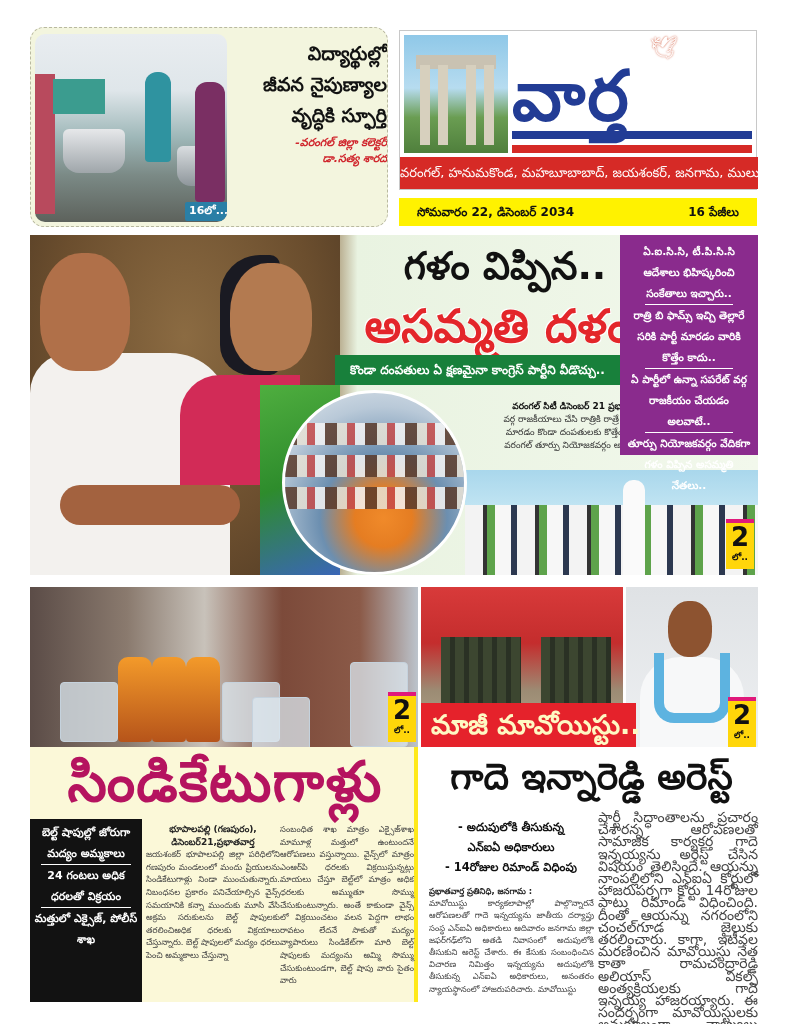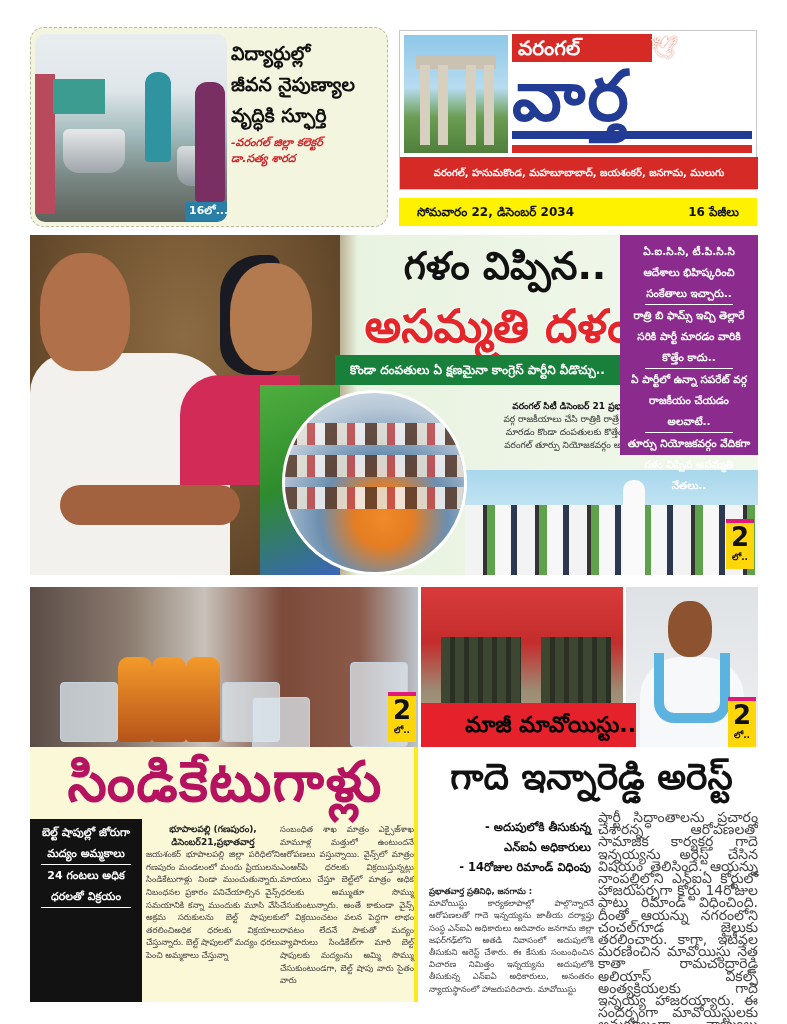--- a/index.html
+++ b/index.html
@@ -19,21 +19,21 @@
   .teaser-photo .pot1 { position:absolute; left:28px; top:95px; width:62px; height:44px; border-radius:6px 6px 16px 16px; background:linear-gradient(#e6e8ea,#9fa6aa); }
   .teaser-photo .pot2 { position:absolute; left:142px; top:112px; width:40px; height:40px; border-radius:6px 6px 14px 14px; background:linear-gradient(#d9dde0,#8e969b); }
   .teaser-photo .p1 { position:absolute; left:110px; top:38px; width:26px; height:90px; border-radius:12px 12px 4px 4px; background:#2f93a0; }
   .teaser-photo .p2 { position:absolute; left:160px; top:48px; width:30px; height:120px; border-radius:12px 12px 4px 4px; background:#7a2f63; }
   .teaser-photo .p3 { position:absolute; left:0px; top:40px; width:20px; height:140px; background:#b84a5d; }
   .teaser-photo .green { position:absolute; left:18px; top:45px; width:52px; height:35px; background:#3b9c8f; }
   .teaser-badge {
     position: absolute; left: 150px; top: 168px; padding: 2px 4px; background: #2a7fa6; color: #fff;
     font-size: 11px; font-weight: bold; border-radius: 2px;
   }
-  .teaser-text { position: absolute; left: 200px; top: 10px; width: 156px; text-align: left; }
+  .teaser-text { position: absolute; left: 200px; top: 10px; width: 156px; text-align: right; }
   .teaser-headline {
     font-family: "DejaVu Sans", sans-serif; font-weight: bold; font-size: 19px; line-height: 31px; color: #121212;
   }
   .teaser-byline { margin-top: 4px; font-size: 11px; line-height: 16px; color: #d0262d; font-weight: bold; font-style: italic; }
 
   
   .masthead {
     position: absolute; left: 399px; top: 30px; width: 358px; height: 196px;
   }
   .mast-frame { position:absolute; left:0; top:0; width:358px; height:160px; border:1px solid #c8c8c8; background:#fff; }
@@ -49,21 +49,21 @@
   }
   .mast-bird { position:absolute; left:250px; top:4px; font-size:22px; color:#fff; text-shadow:0 0 2px #c42; }
   .mast-big {
     position:absolute; left:112px; top:30px; width:240px; height:70px; color:#223c95;
     font-weight: bold; font-size: 70px; line-height: 70px; letter-spacing: 2px;
   }
   .mast-underline { position:absolute; left:112px; top:100px; width:240px; height:8px; background:#223c95; }
   .mast-redline { position:absolute; left:112px; top:114px; width:240px; height:8px; background:#d62a26; }
   .mast-districts {
     position:absolute; left:0; top:126px; width:358px; height:32px; background:#d62a26; color:#fff;
-    font-weight:bold; font-size:10px; line-height:32px; text-align:center; white-space:nowrap;
+    font-weight:normal; font-size:13px; line-height:32px; text-align:center; white-space:nowrap;
   }
   .mast-dateline {
     position:absolute; left:0; top:168px; width:358px; height:28px; background:#fff200; color:#111;
     font-weight:bold; font-size:12px; line-height:28px; padding: 0 18px; display:flex; justify-content:space-between;
   }
 
   
   .lead {
     position:absolute; left:30px; top:235px; width:728px; height:340px; overflow:hidden;
     background: linear-gradient(90deg, #7a5a36 0%, #8a6a40 40%, #e9f3e1 45%, #f2f8ec 100%);
@@ -157,28 +157,28 @@
   }
   .soldiers { position:absolute; bottom:0; width:80px; height:110px; background: repeating-linear-gradient(90deg, #3c4630 0 9px, #2a3124 9px 14px); }
   .maoist-photo2 {
     position:absolute; left:205px; top:0; width:132px; height:160px; overflow:hidden;
     background: linear-gradient(180deg, #dfe2e5 0%, #eef0f2 100%);
   }
   .leader-head { position:absolute; left:42px; top:14px; width:44px; height:56px; border-radius:45%; background:#8d5330; }
   .leader-body { position:absolute; left:14px; top:70px; width:104px; height:100px; border-radius:40px 40px 0 0; background:#f7f8f9; }
   .leader-scarf { position:absolute; left:28px; top:66px; width:76px; height:70px; border-radius:0 0 20px 20px; border:10px solid #5db3e0; border-top:none; }
   .maoist-tag {
-    position:absolute; left:0; top:116px; width:215px; height:44px; background:#e5222b; color:#000000;
-    font-weight:bold; font-size:22px; line-height:44px; padding-left:10px; white-space:nowrap;text-align:right;
+    position:absolute; left:0; top:116px; width:215px; height:44px; background:#e5222b; color:#fef9c3;
+    font-weight:bold; font-size:27px; line-height:44px; padding-left:10px; white-space:nowrap;
   }
   .maoist-headline {
     position:absolute; left:4px; top:162px; width:333px; text-align:center;
     font-weight:bold; font-size:36px; line-height:56px; color:#111;
   }
-  .maoist-subs { position:absolute; left:10px; top:230px; width:160px; text-align:right; font-weight:bold; font-size:11.5px; line-height:20px; color:#111; }
+  .maoist-subs { position:absolute; left:10px; top:230px; width:160px; text-align:center; font-weight:bold; font-size:11.5px; line-height:20px; color:#111; }
   .maoist-col1 { position:absolute; left:8px; top:298px; width:165px; font-size:8.4px; line-height:12.2px; color:#444; text-align:justify; }
   .maoist-col1 .dl { font-weight:bold; color:#222; }
   .maoist-col2 { position:absolute; left:177px; top:224px; width:160px; font-size:14px; line-height:12.2px; color:#444; text-align:justify; }
 </style>
 </head>
 <body>
 
 <section class="teaser">
   <div class="teaser-photo">
     <div class="p3"></div>
@@ -204,21 +204,20 @@
 
 <header class="masthead">
   <div class="mast-frame">
     <div class="mast-photo">
       <div class="arch-top"></div>
       <div class="arch-col" style="left:16px"></div>
       <div class="arch-col" style="left:34px"></div>
       <div class="arch-col" style="left:62px"></div>
       <div class="arch-col" style="left:80px"></div>
     </div>
-    <div class="mast-small">వరంగల్</div>
     <span class="mast-bird">🕊</span>
     <div class="mast-big">వార్త</div>
     <div class="mast-underline"></div>
     <div class="mast-redline"></div>
     <div class="mast-districts">వరంగల్, హనుమకొండ, మహబూబాబాద్, జయశంకర్, జనగామ, ములుగు</div>
   </div>
   <div class="mast-dateline">
     <span>సోమవారం 22, డిసెంబర్ 2034</span>
     <span>16 పేజీలు</span>
   </div>
@@ -287,20 +286,21 @@
       <span class="lo">లో..</span>
     </div>
   </div>
   <div class="liquor-headline">సిండికేటుగాళ్లు</div>
 
   <aside class="liquor-side">
     <div>బెల్ట్ షాపుల్లో జోరుగా మద్యం అమ్మకాలు</div>
     <div class="rule"></div>
     <div>24 గంటలు అధిక ధరలతో విక్రయం</div>
     <div class="rule"></div>
+    <div>మత్తులో ఎక్సైజ్, పోలీస్ శాఖ</div>
   </aside>
 
   <div class="liquor-col" style="left:116px;">
     <div class="dl">భూపాలపల్లి (గణపురం), డిసెంబర్21,ప్రభాతవార్త</div>
     <div>జయశంకర్ భూపాలపల్లి జిల్లా పరిధిలోని గణపురం మండలంలో మందు ప్రియులను సిండికేటుగాళ్లు నిండా ముంచుతున్నారు. నిబంధనల ప్రకారం పనిచేయాల్సిన వైన్స్ సమయానికి కన్నా ముందుకు మూసి వేసి అక్రమ సరుకులను బెల్ట్ షాపులకు తరలించిఅధిక ధరలకు విక్రయాలు చేస్తున్నారు. బెల్ట్ షాపులలో మద్యం ధరలు పెంచి అమ్మకాలు చేస్తున్నా</div>
   </div>
   <div class="liquor-col" style="left:250px;">
     <div>సంబంధిత శాఖ మాత్రం ఎక్సైజ్‌శాఖ మామూళ్ల మత్తులో ఉంటుందనే ఆరోపణలు వస్తున్నాయి. వైన్స్‌లో మాత్రం ఎంఆర్‌పి ధరలకు విక్రయిస్తున్నట్లు మాయలు చేస్తూ బెల్ట్‌లో మాత్రం అధిక ధరలకు అమ్ముతూ సొమ్ము చేసుకుంటున్నారు. అంతే కాకుండా వైన్స్ లో విక్రయించటం వలన పెద్దగా లాభం రావటం లేదనే సాకుతో మద్యం వ్యాపారులు సిండికేట్‌గా మారి బెల్ట్ షాపులకు మద్యంను అమ్మి సొమ్ము చేసుకుంటుండగా, బెల్ట్ షాపు వారు సైతం వారు</div>
   </div>
 </article>

